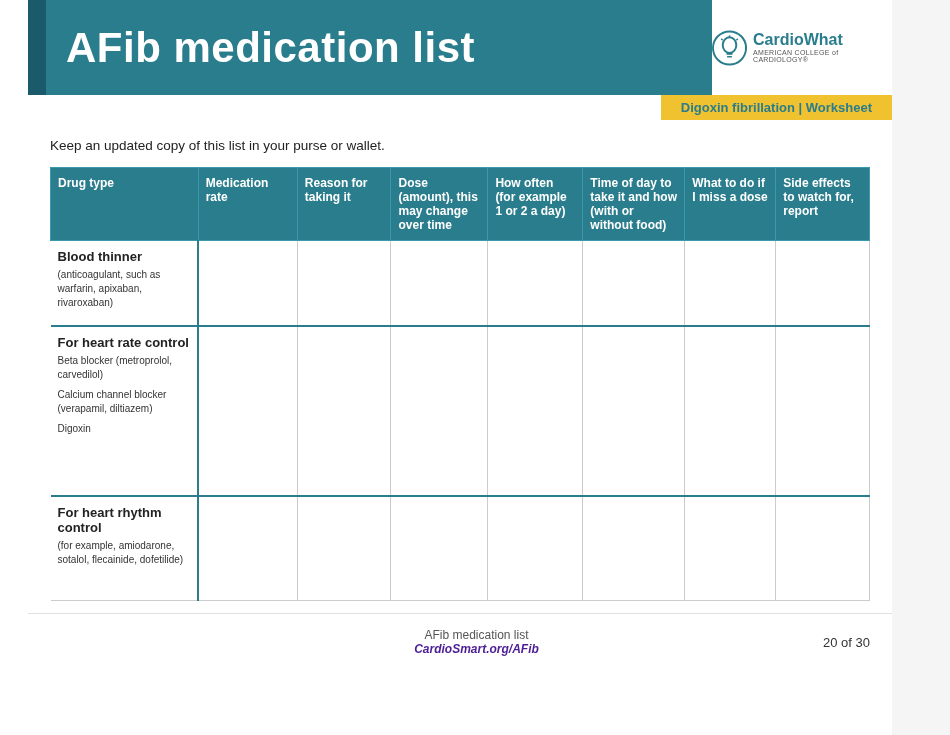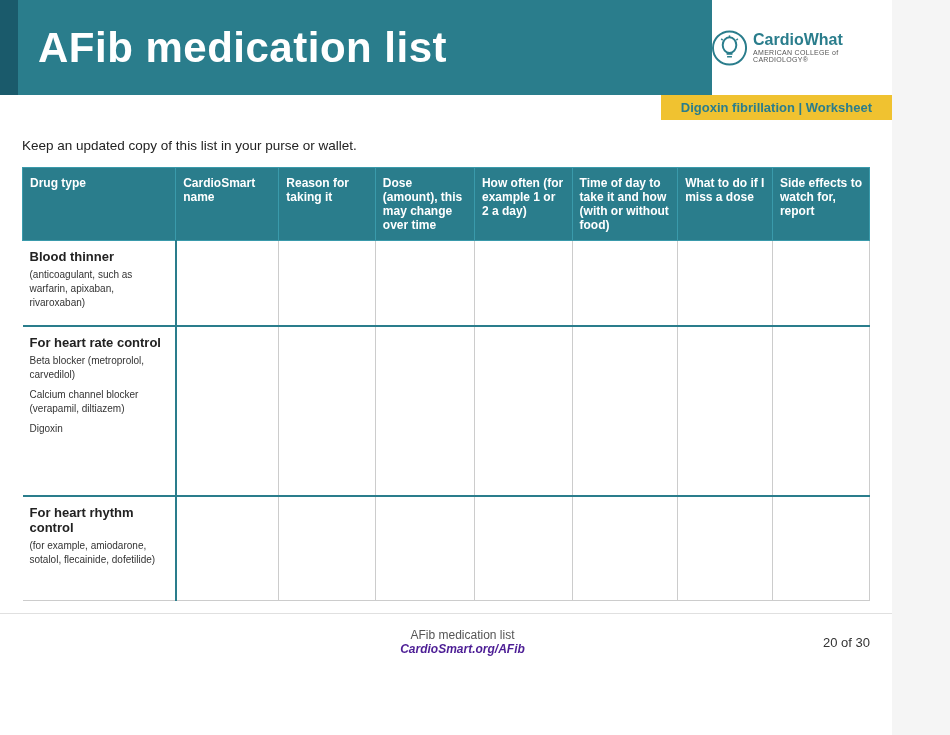--- a/index.html
+++ b/index.html
@@ -7,20 +7,21 @@
       font-family: Arial, sans-serif;
       background: #f5f5f5;
       width: 950px;
       min-height: 735px;
     }
     .page {
       width: 892px;
       min-height: 735px;
       background: #fff;
       position: relative;
+      padding-left: 28px;
     }
 
     
     .header {
       background: #2a7d8c;
       display: flex;
       align-items: center;
       justify-content: space-between;
       padding: 0 0 0 0;
       height: 95px;
@@ -234,21 +235,21 @@
 
   <div class="subtitle-row">
     <span>Keep an updated copy of this list in your purse or wallet.</span>
   </div>
 
   <div class="table-wrapper">
     <table>
       <thead>
         <tr>
           <th class="cell-drug-type">Drug type</th>
-          <th class="col-med-name">CardioSmart name</th>
+          <th class="col-med-name">Medication rate</th>
           <th class="col-reason">Reason for taking it</th>
           <th class="col-dose">Dose (amount), this may change over time</th>
           <th class="col-howoften">How often (for example 1 or 2 a day)</th>
           <th class="col-time">Time of day to take it and how (with or without food)</th>
           <th class="col-whatdo">What to do if I miss a dose</th>
           <th class="col-side">Side effects to watch for, report</th>
         </tr>
       </thead>
       <tbody>
 

